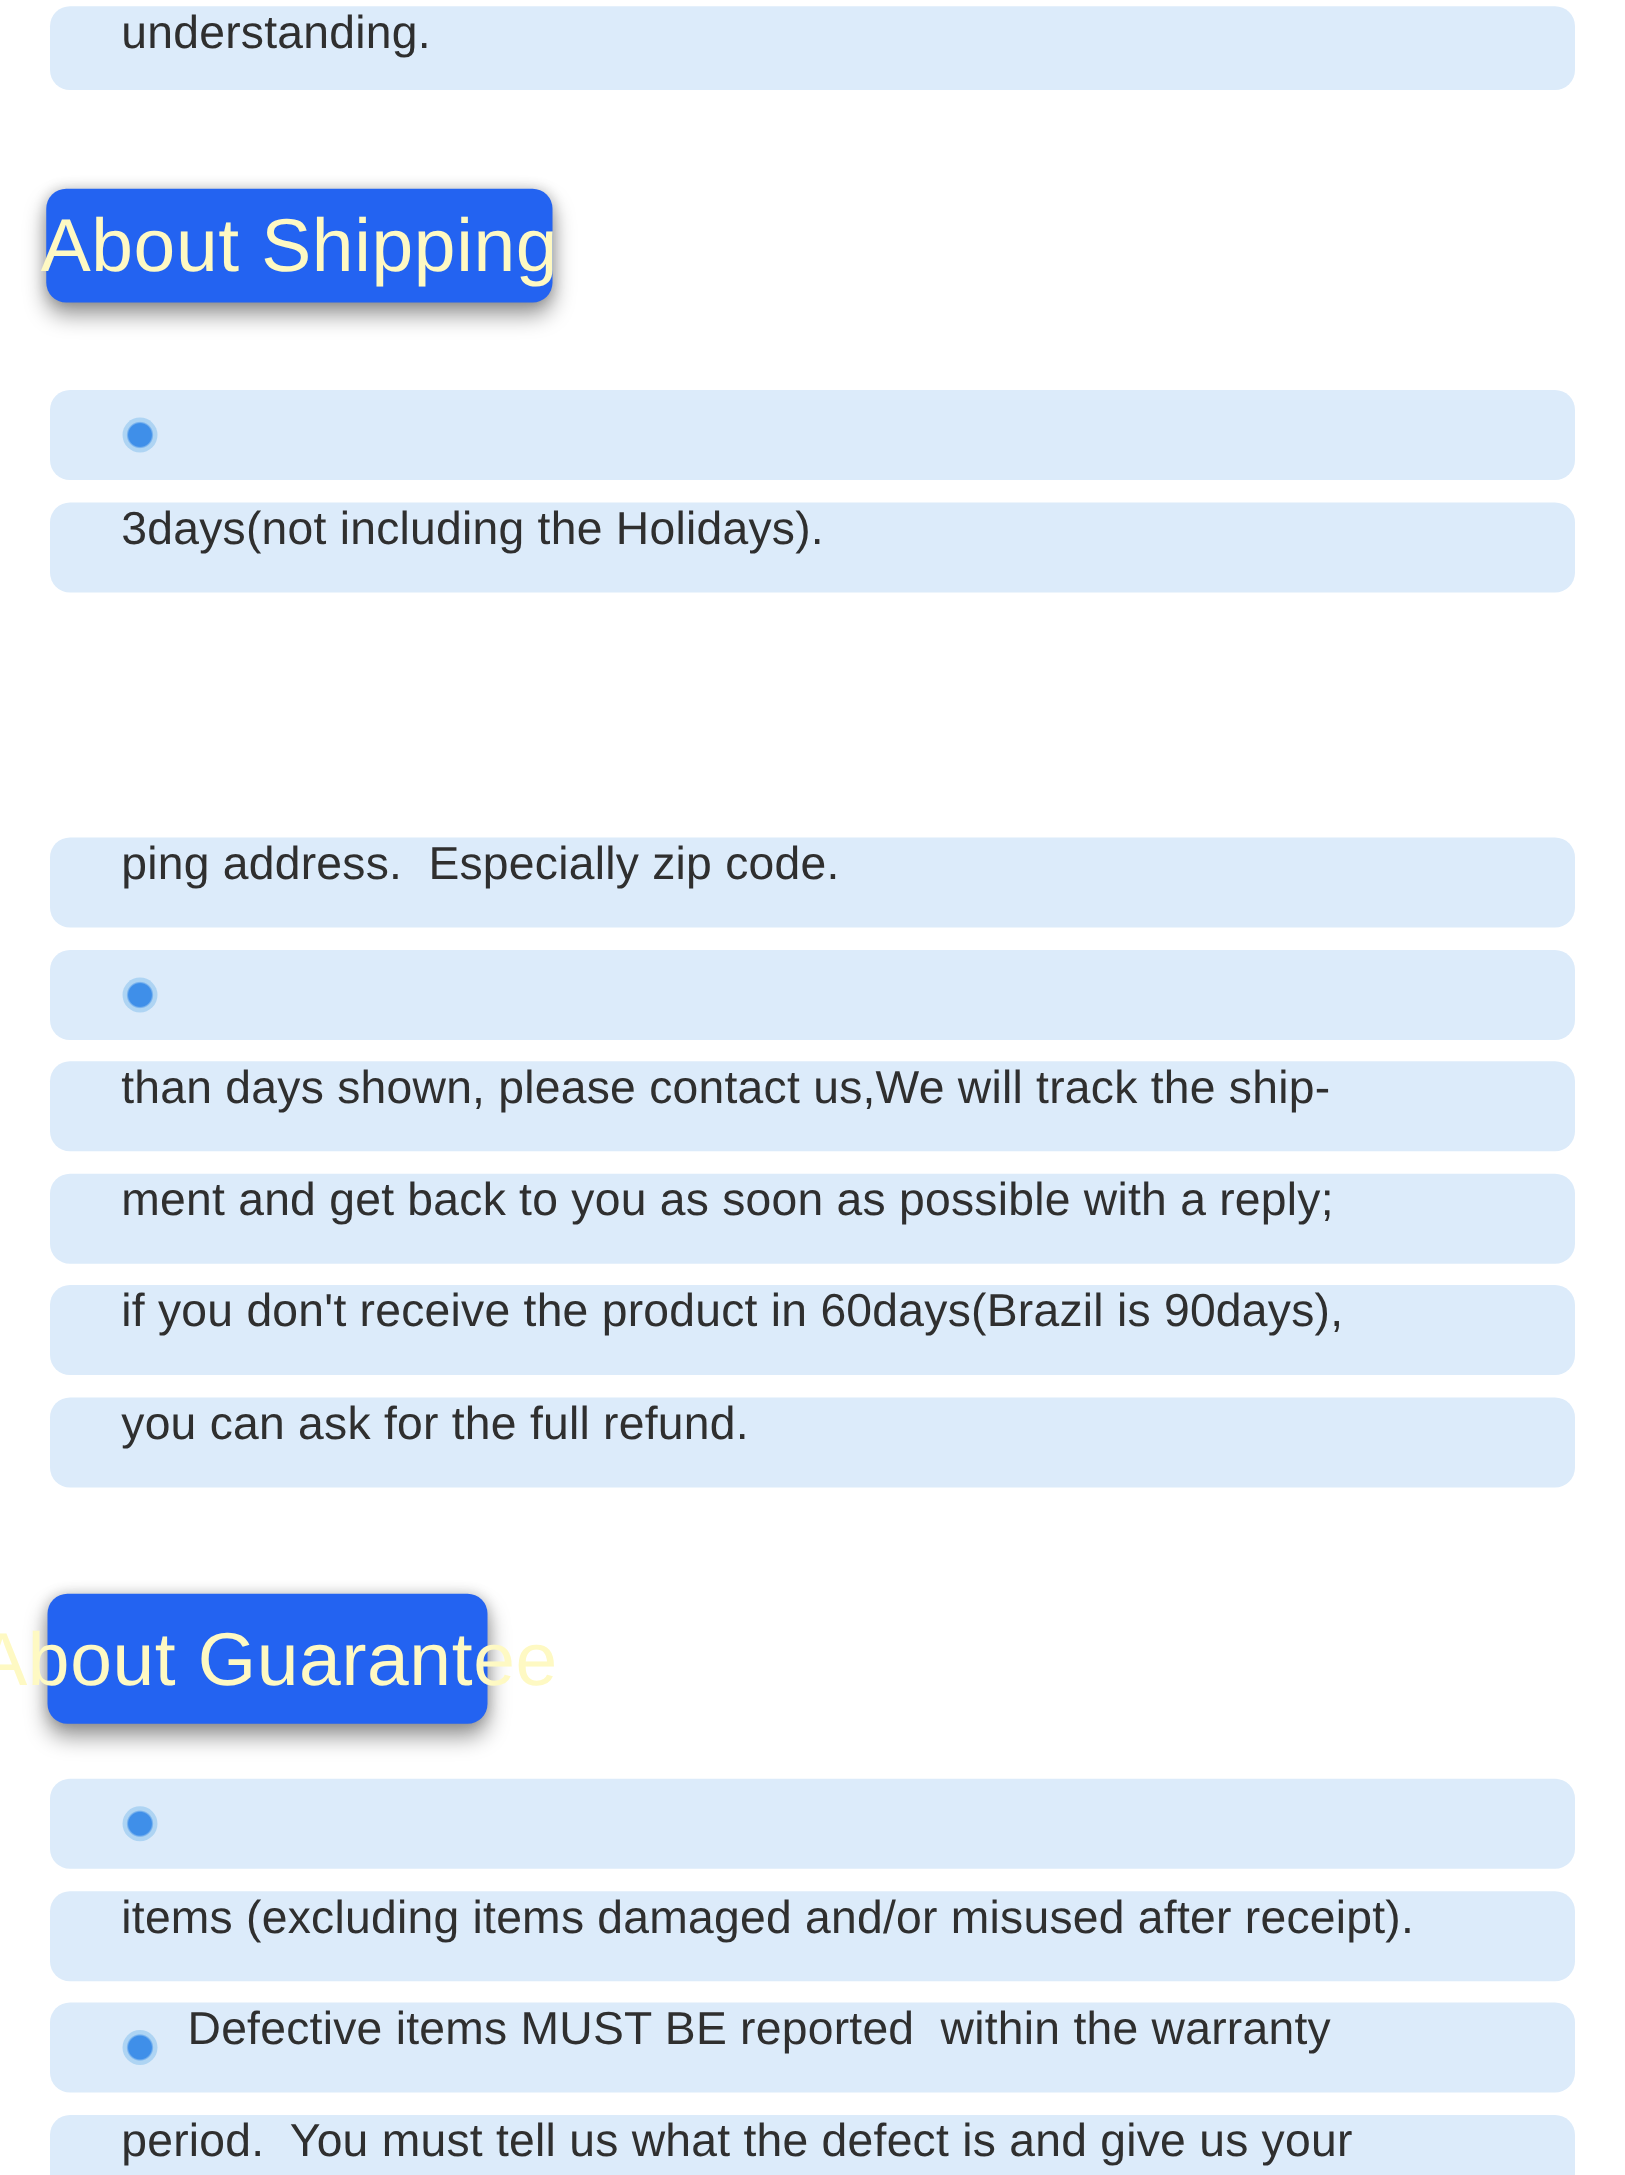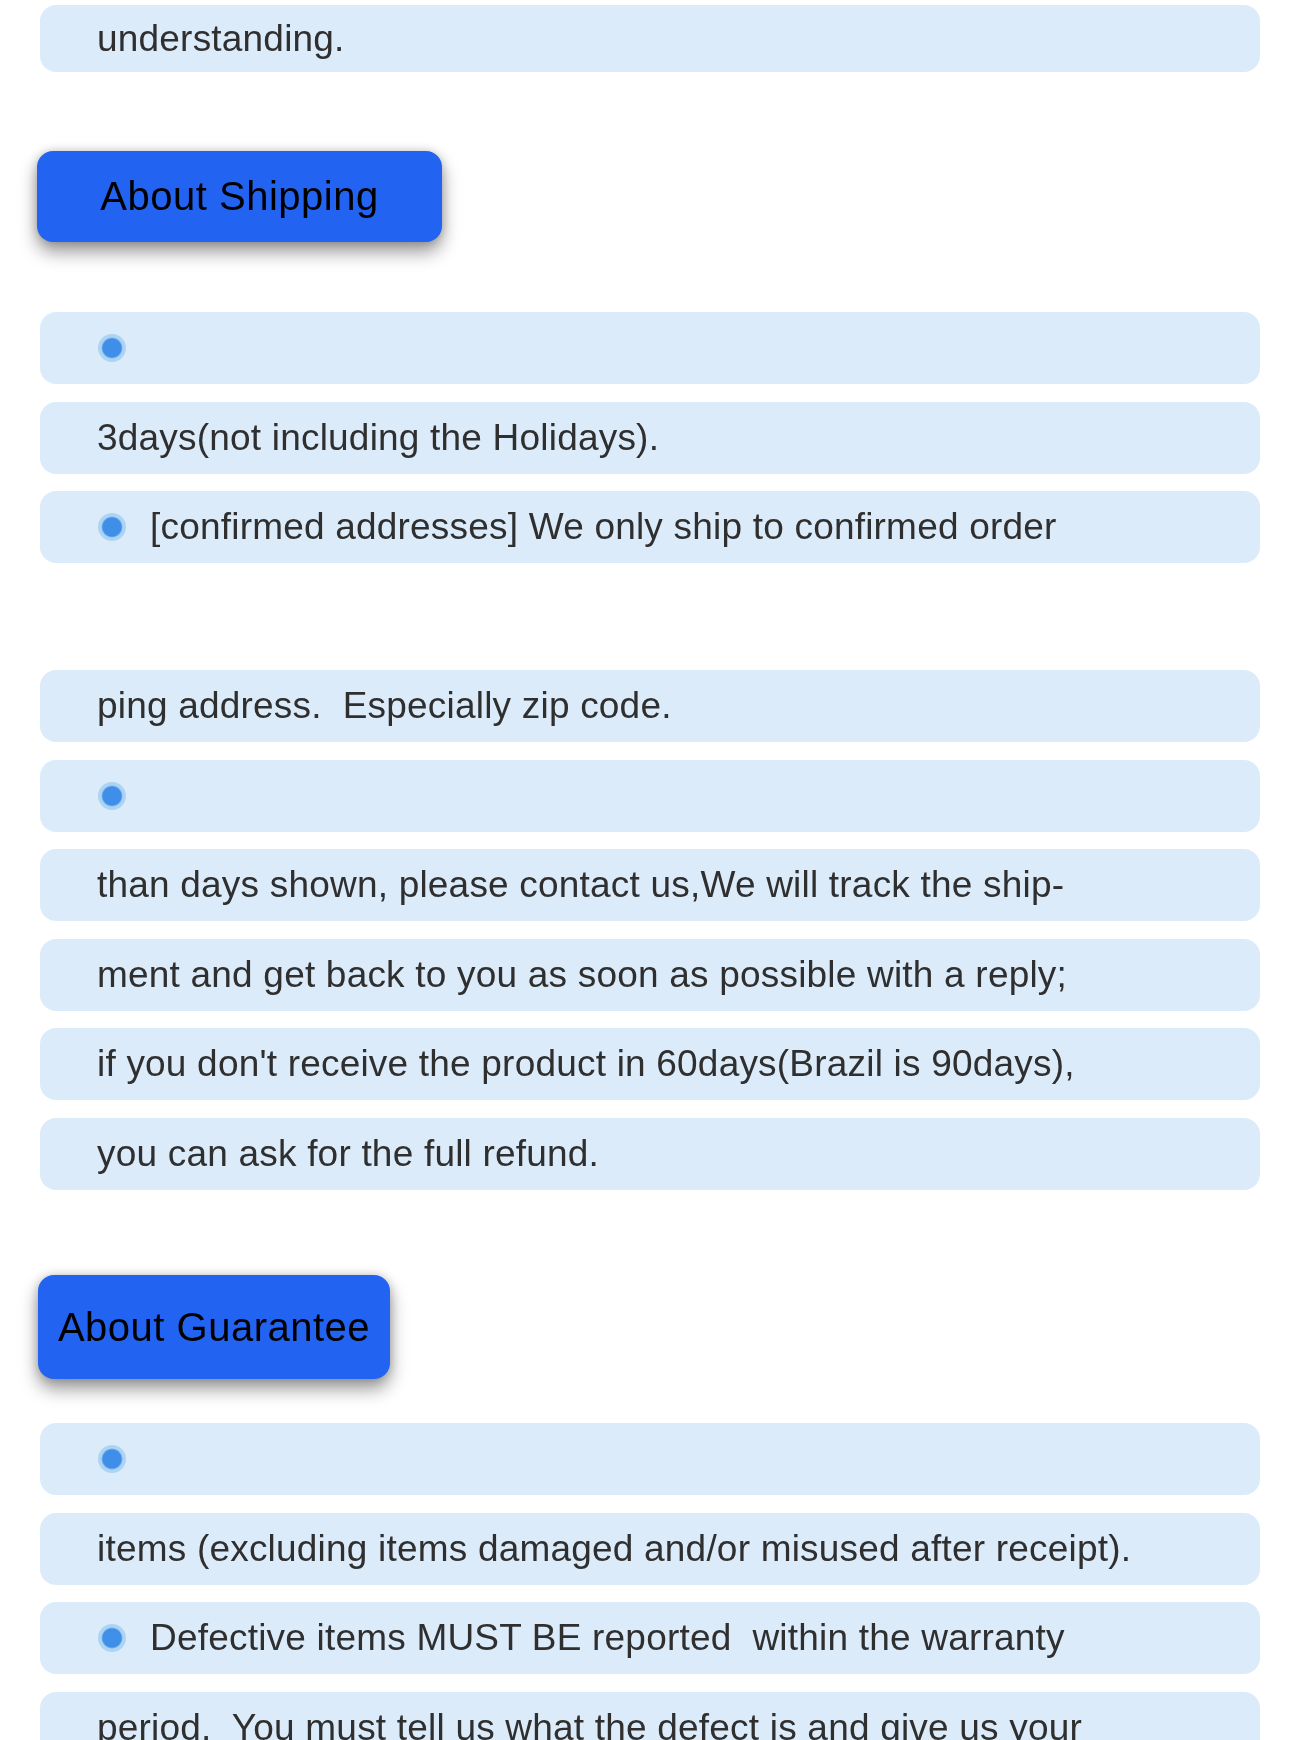--- a/index.html
+++ b/index.html
@@ -8,21 +8,21 @@
     width:1300px;height:1740px;
     background:#ffffff;
     overflow:hidden;
     font-family:"Liberation Sans", sans-serif;
   }
   .bar{
     position:absolute;
     left:40px;width:1220px;height:72px;
     background:#dcebfa;
     border-radius:16px;
-    display:flex;align-items:center;
+    display:flex;
   }
   .bar-text{
     padding-left:110px;
     font-size:37px;
     color:#2f2f2f;
     white-space:pre;
     letter-spacing:0.2px;
   }
   .bar-text.plain{padding-left:57px;}
   .bullet{
@@ -36,22 +36,22 @@
   }
   .section-button{
     position:absolute;
     background:#2363f1;
     border-radius:16px;
     display:flex;align-items:center;justify-content:center;
     box-shadow:0 10px 18px rgba(0,0,0,0.40), 0 0 10px rgba(0,0,0,0.18);
     cursor:pointer;
   }
   .section-button .btn-label{
-    color:#000000;
-    font-size:40px;
+    color:#fef9c3;
+    font-size:60px;
     white-space:pre;
     letter-spacing:0.5px;
   }
 </style>
 </head>
 <body>
 
 <div class="page">
 
   <div class="bar" style="top:5px;height:67px">
@@ -60,24 +60,20 @@
 
   <div class="section-button" style="left:37px;top:151px;width:405px;height:91px">
     <span class="btn-label">About Shipping</span>
   </div>
 
   <div class="bar" style="top:312px">
     <span class="bullet"></span>
   </div>
   <div class="bar" style="top:402px">
     <span class="bar-text plain">3days(not including the Holidays).</span>
-  </div>
-  <div class="bar" style="top:491px">
-    <span class="bullet"></span>
-    <span class="bar-text">[confirmed addresses] We only ship to confirmed order</span>
   </div>
   <div class="bar" style="top:670px">
     <span class="bar-text plain">ping address.  Especially zip code.</span>
   </div>
   <div class="bar" style="top:760px">
     <span class="bullet"></span>
   </div>
   <div class="bar" style="top:849px">
     <span class="bar-text plain">than days shown, please contact us,We will track the ship-</span>
   </div>

